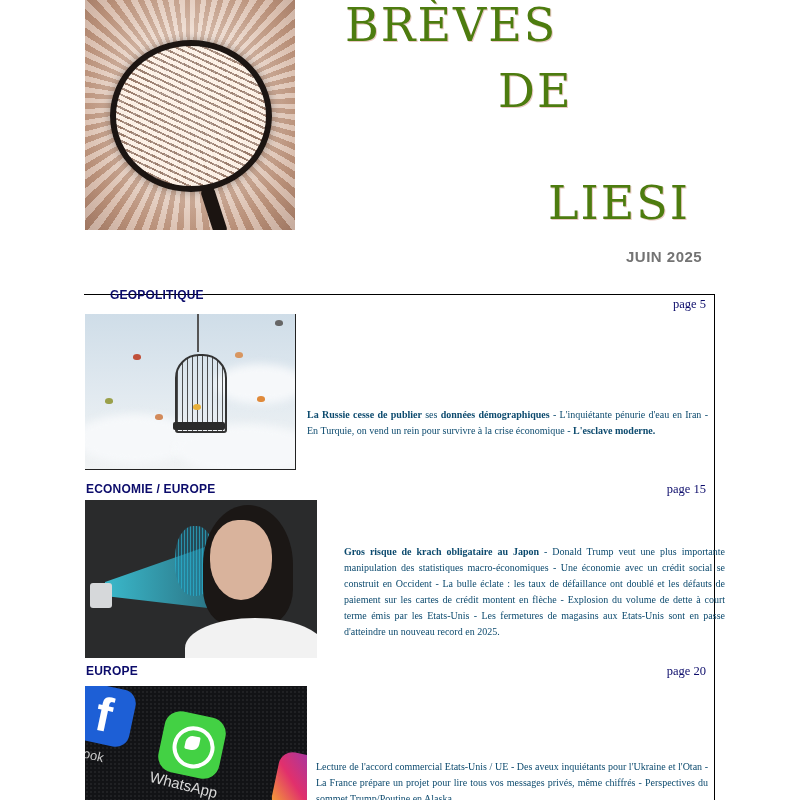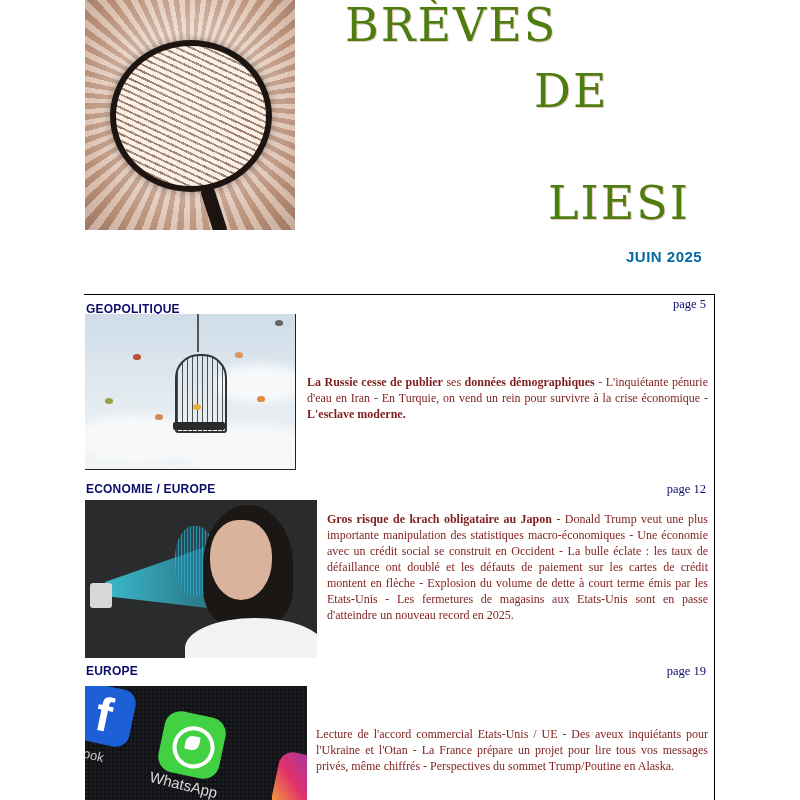--- a/index.html
+++ b/index.html
@@ -13,35 +13,35 @@
   .hero-img .lens { position: absolute; left: 25px; top: 40px; width: 150px; height: 140px; border-radius: 50%;
     border: 6px solid #1c1512; background:
       repeating-linear-gradient(25deg, rgba(90,60,45,0.45) 0 2px, rgba(255,245,235,0.9) 2px 6px);
     box-shadow: 0 0 10px rgba(0,0,0,0.35); }
   .hero-img .handle { position: absolute; left: 122px; top: 186px; width: 14px; height: 50px; background: #1b1411;
     transform: rotate(-18deg); border-radius: 6px; }
 
   .title { position: absolute; color: #4d7c0f; font-family: "DejaVu Serif", serif; font-weight: normal;
     letter-spacing: 2px; text-shadow: 1px 1px 0 #e9c9c3; line-height: 1; }
   .title-1 { left: 345px; top: 2px; font-size: 46px; }
-  .title-2 { left: 498px; top: 68px; font-size: 46px; margin-left: 36px; }
+  .title-2 { left: 498px; top: 68px; font-size: 46px; }
   .title-3 { left: 548px; top: 132px; font-size: 46px; margin-top: 48px; }
 
   .issue-date { position: absolute; left: 626px; top: 248px; font-family: "Liberation Sans", sans-serif;
-    font-weight: bold; font-size: 15px; color: #0369a1; letter-spacing: 0.5px; }
+    font-weight: bold; font-size: 15px; color: #737373; letter-spacing: 0.5px; }
 
   
   .box { position: absolute; left: 84px; top: 294px; width: 630px; height: 520px;
     border-top: 1.5px solid #000; border-right: 1.5px solid #000; }
 
   .section-head { position: absolute; left: 86px; font-family: "Liberation Sans", sans-serif;
     font-weight: bold; font-size: 12px; color: #0c0c6b; letter-spacing: 0.2px; }
   .page-ref { position: absolute; right: 94px; font-size: 12.5px; color: #0c0c6b; font-family: "Liberation Serif", serif; }
 
-  .article-text { position: absolute; font-size: 12px; line-height: 16px; color: #7f1d1d; text-align: justify; }
+  .article-text { position: absolute; font-size: 10px; line-height: 16px; color: #0c4a6e; text-align: justify; margin-top: 33px; }
   .article-text b { font-weight: bold; }
 
   
   .img-cage { position: absolute; left: 85px; top: 314px; width: 210px; height: 155px;
     background: linear-gradient(180deg, #cfdde8 0%, #dfe8ef 45%, #e8eef2 70%, #f1f3f4 100%);
     border-right: 1.5px solid #222; border-bottom: 1.5px solid #222; overflow: hidden; }
   .cloud { position: absolute; background: #f6f8fa; border-radius: 50%; filter: blur(4px); }
   .cage-chain { position: absolute; left: 112px; top: 0; width: 2px; height: 38px; background: #555; }
   .cage { position: absolute; left: 90px; top: 40px; width: 48px; height: 75px;
     border: 2px solid #333; border-radius: 24px 24px 3px 3px;
@@ -82,21 +82,21 @@
 </div>
 
 <div class="title title-1">BRÈVES</div>
 <div class="title title-2">DE</div>
 <div class="title title-3">LIESI</div>
 
 <div class="issue-date">JUIN 2025</div>
 
 <div class="box"></div>
 
-<div class="section-head" style="top:302px;">GEOPOLITIQUE</div>
+<div class="section-head" style="top:288px;margin-left:24px;">GEOPOLITIQUE</div>
 <div class="page-ref" style="top:297px;">page 5</div>
 
 <div class="img-cage">
   <div class="cloud" style="left:-10px;top:100px;width:120px;height:50px;"></div>
   <div class="cloud" style="left:90px;top:110px;width:140px;height:50px;"></div>
   <div class="cloud" style="left:130px;top:50px;width:90px;height:40px;"></div>
   <div class="cage-chain"></div>
   <div class="cage"></div>
   <div class="cage-base"></div>
   <div class="butterfly" style="left:48px;top:40px;background:#c0503a;"></div>
@@ -106,37 +106,37 @@
   <div class="butterfly" style="left:172px;top:82px;background:#e08a3a;"></div>
   <div class="butterfly" style="left:108px;top:90px;background:#e8b03a;"></div>
   <div class="butterfly" style="left:190px;top:6px;background:#666;"></div>
 </div>
 
 <div class="article-text" style="left:307px;top:374px;width:401px;">
   <b>La Russie cesse de publier</b><span> ses </span><b>données démographiques</b><span> - L'inquiétante pénurie d'eau en Iran - En Turquie, on vend un rein pour survivre à la crise économique - </span><b>L'esclave moderne.</b>
 </div>
 
 <div class="section-head" style="top:482px;">ECONOMIE / EUROPE</div>
-<div class="page-ref" style="top:482px;">page 12</div>
+<div class="page-ref" style="top:482px;">page 15</div>
 
 <div class="img-face">
   <div class="beam"></div>
   <div class="beam-grid"></div>
   <div class="device"></div>
   <div class="hair"></div>
   <div class="face"></div>
   <div class="shirt"></div>
 </div>
 
-<div class="article-text" style="left:327px;top:511px;width:381px;">
+<div class="article-text" style="left:344px;top:511px;width:381px;">
   <b>Gros risque de krach obligataire au Japon</b><span> - Donald Trump veut une plus importante manipulation des statistiques macro-économiques - Une économie avec un crédit social se construit en Occident - La bulle éclate : les taux de défaillance ont doublé et les défauts de paiement sur les cartes de crédit montent en flèche - Explosion du volume de dette à court terme émis par les Etats-Unis - Les fermetures de magasins aux Etats-Unis sont en passe d'atteindre un nouveau record en 2025.</span>
 </div>
 
 <div class="section-head" style="top:664px;">EUROPE</div>
-<div class="page-ref" style="top:664px;">page 19</div>
+<div class="page-ref" style="top:664px;">page 20</div>
 
 <div class="img-apps">
   <div class="app-fb">f</div>
   <div class="app-fb-label">ook</div>
   <div class="app-wa">
     <div class="bubble"></div>
     <div class="phone"></div>
   </div>
   <div class="app-label">WhatsApp</div>
   <div class="app-ig"></div>

